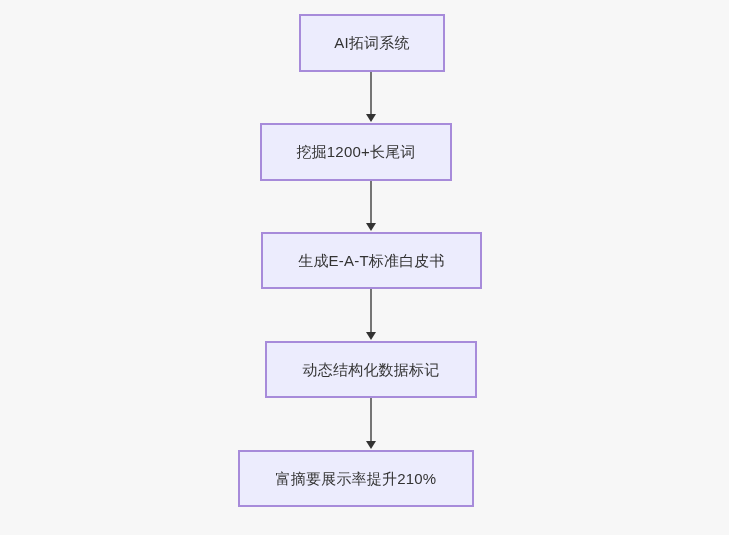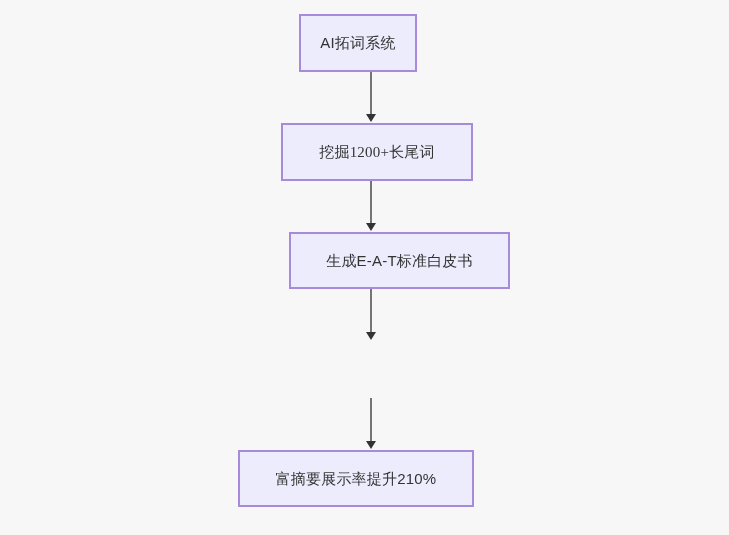--- a/index.html
+++ b/index.html
@@ -47,23 +47,23 @@
   .edge-arrow {
     position: absolute;
     width: 0;
     height: 0;
     border-left: 5px solid transparent;
     border-right: 5px solid transparent;
     border-top: 8px solid #333333;
   }
 
   
-  #node-1 { left: 299px; top: 14px;  width: 118px; height: 58px; }
-  #node-2 { left: 281px; top: 123px; width: 192px; height: 58px; font-family: Liberation Serif, serif; }
-  #node-3 { left: 261px; top: 232px; width: 221px; height: 57px; margin-left: 28px; }
+  #node-1 { left: 299px; top: 14px;  width: 146px; height: 58px; }
+  #node-2 { left: 260px; top: 123px; width: 192px; height: 58px; }
+  #node-3 { left: 261px; top: 232px; width: 221px; height: 57px; }
   #node-4 { left: 265px; top: 341px; width: 212px; height: 57px; }
   #node-5 { left: 238px; top: 450px; width: 236px; height: 57px; }
 
   
   #edge-1 { left: 370px; top: 72px;  height: 43px; }
   #edge-2 { left: 370px; top: 181px; height: 43px; }
   #edge-3 { left: 370px; top: 289px; height: 44px; }
   #edge-4 { left: 370px; top: 398px; height: 44px; }
   #arrow-1 { left: 366px; top: 114px; }
   #arrow-2 { left: 366px; top: 223px; }
@@ -89,20 +89,23 @@
   <div class="edge" id="edge-2"></div>
   <div class="edge-arrow" id="arrow-2"></div>
 
   <div class="node" id="node-3">
     <span class="node-label">生成E-A-T标准白皮书</span>
   </div>
 
   <div class="edge" id="edge-3"></div>
   <div class="edge-arrow" id="arrow-3"></div>
 
+  <div class="node" id="node-4">
+    <span class="node-label">动态结构化数据标记</span>
+  </div>
 
   <div class="edge" id="edge-4"></div>
   <div class="edge-arrow" id="arrow-4"></div>
 
   <div class="node" id="node-5">
     <span class="node-label">富摘要展示率提升210%</span>
   </div>
 
 </div>
 

